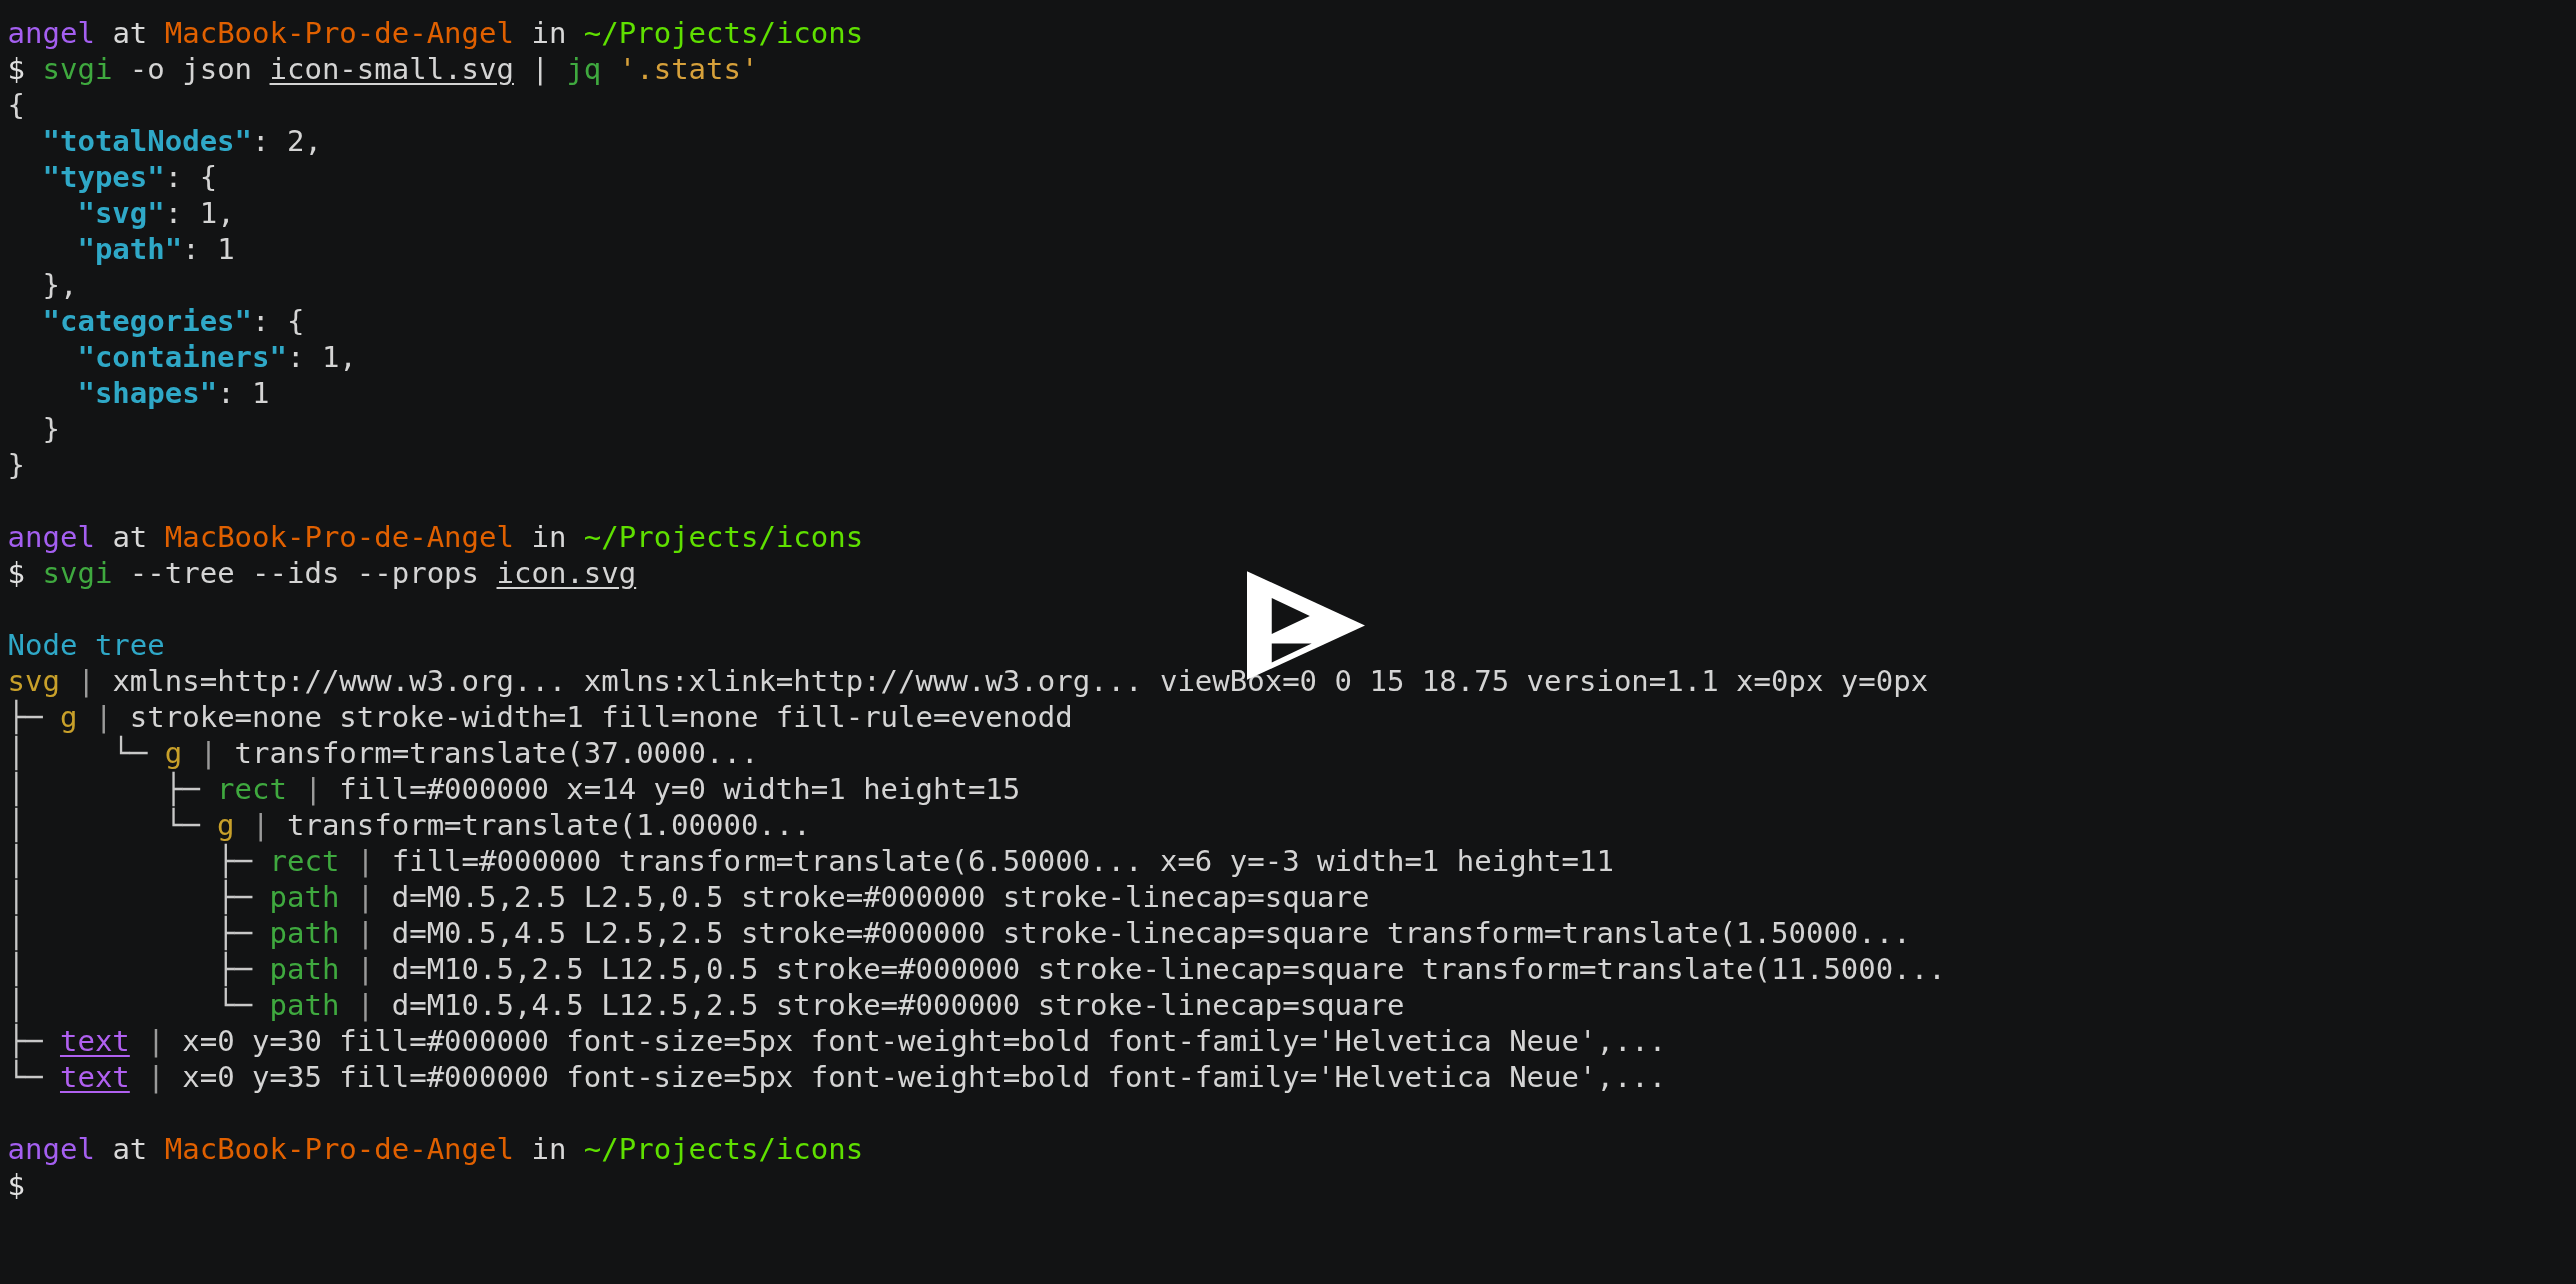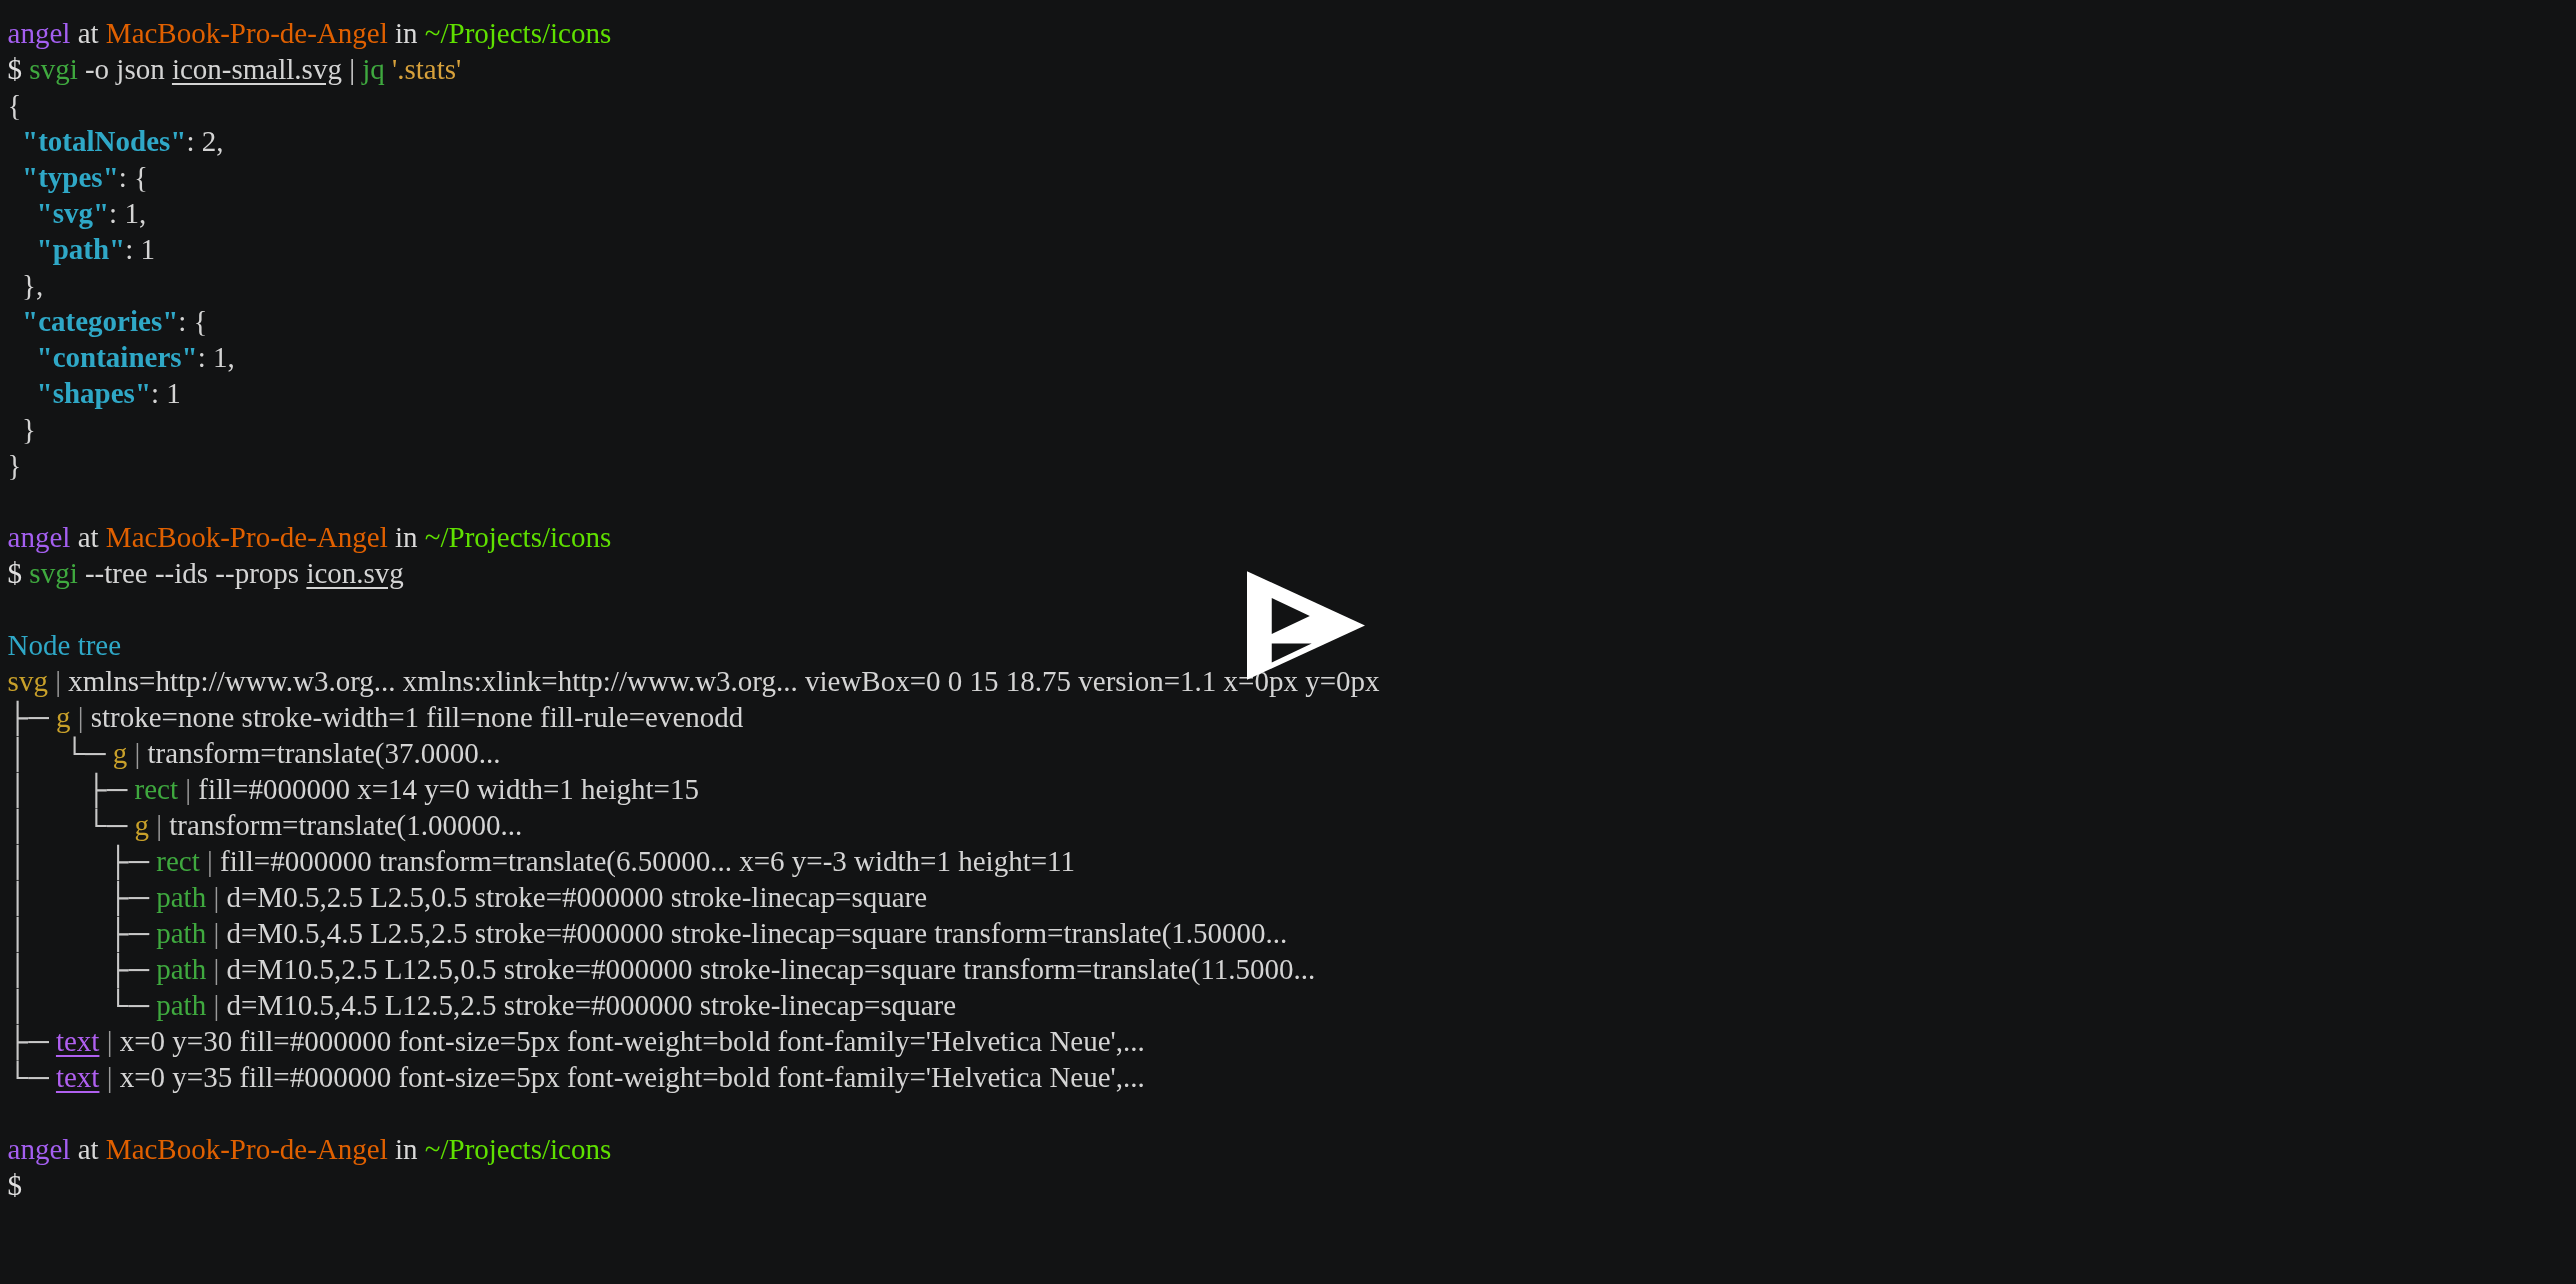--- a/index.html
+++ b/index.html
@@ -15,21 +15,20 @@
     font-family: "DejaVu Sans Mono", "Liberation Mono", monospace;
   }
 
   #terminal {
     position: relative;
     width: 2576px;
     height: 1284px;
     background: #121314;
     box-sizing: border-box;
     padding: 15.3px 0 0 7.6px;
-    font-family: Liberation Serif, serif;
   }
 
   .line {
     display: block;
     white-space: pre;
     font-size: 29px;
     line-height: 36px;
     letter-spacing: 0px;
     color: #d4d4d4;
     height: 36px;

